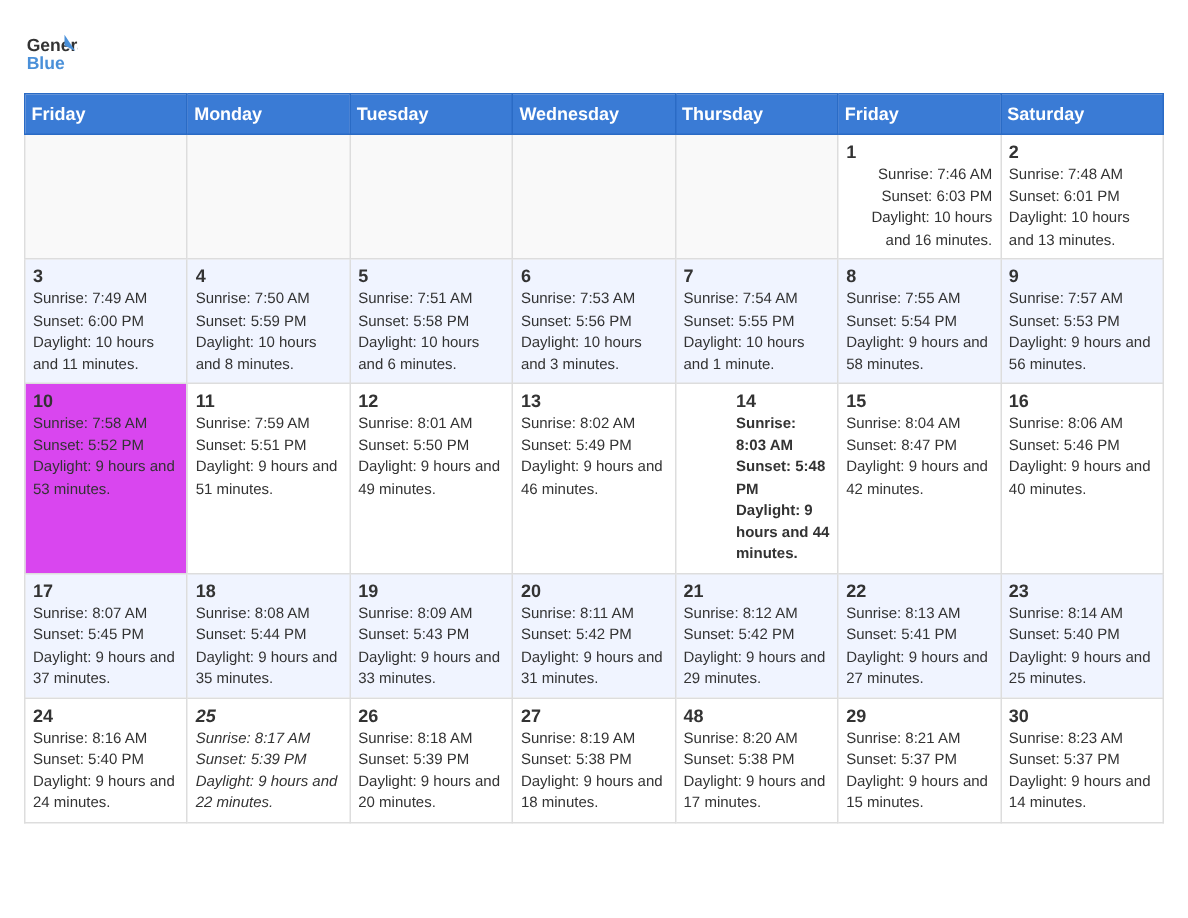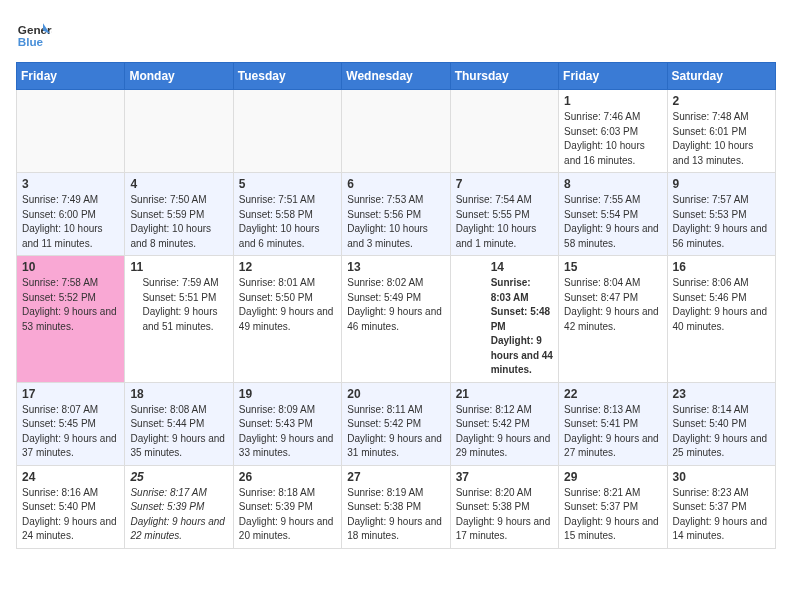--- a/index.html
+++ b/index.html
@@ -113,21 +113,21 @@
   </thead>
   <tbody id="calendar-body">
   <tr>
         <td class="empty-cell"></td>
         <td class="empty-cell"></td>
         <td class="empty-cell"></td>
         <td class="empty-cell"></td>
         <td class="empty-cell"></td>
         <td style="background: rgb(255, 255, 255);">
           <span class="day-num">1</span>
-          <div class="day-info" style="white-space: pre-line;">Sunrise: 7:46 AM
+          <div class="day-info" style="white-space: pre-line; text-align: right;">Sunrise: 7:46 AM
 Sunset: 6:03 PM
 Daylight: 10 hours and 16 minutes.</div>
         </td>
         <td style="background: rgb(255, 255, 255);">
           <span class="day-num">2</span>
           <div class="day-info" style="white-space: pre-line;">Sunrise: 7:48 AM
 Sunset: 6:01 PM
 Daylight: 10 hours and 13 minutes.</div>
         </td>
       </tr>
@@ -169,29 +169,29 @@
 Daylight: 9 hours and 58 minutes.</div>
         </td>
         <td style="background: rgb(240, 244, 255);">
           <span class="day-num">9</span>
           <div class="day-info" style="white-space: pre-line;">Sunrise: 7:57 AM
 Sunset: 5:53 PM
 Daylight: 9 hours and 56 minutes.</div>
         </td>
       </tr>
       <tr>
-        <td style="background: #f9a8d4; margin-left: 29px;">
+        <td style="background: #d946ef; margin-left: 29px;">
           <span class="day-num">10</span>
           <div class="day-info" style="white-space: pre-line;">Sunrise: 7:58 AM
 Sunset: 5:52 PM
 Daylight: 9 hours and 53 minutes.</div>
         </td>
         <td style="background: rgb(255, 255, 255);">
           <span class="day-num">11</span>
-          <div class="day-info" style="white-space: pre-line; margin-left: 12px;">Sunrise: 7:59 AM
+          <div class="day-info" style="white-space: pre-line;">Sunrise: 7:59 AM
 Sunset: 5:51 PM
 Daylight: 9 hours and 51 minutes.</div>
         </td>
         <td style="background: rgb(255, 255, 255);">
           <span class="day-num">12</span>
           <div class="day-info" style="white-space: pre-line;">Sunrise: 8:01 AM
 Sunset: 5:50 PM
 Daylight: 9 hours and 49 minutes.</div>
         </td>
         <td style="background: rgb(255, 255, 255);">
@@ -282,21 +282,21 @@
 Sunset: 5:39 PM
 Daylight: 9 hours and 20 minutes.</div>
         </td>
         <td style="background: rgb(255, 255, 255); margin-top: 38px;">
           <span class="day-num">27</span>
           <div class="day-info" style="white-space: pre-line;">Sunrise: 8:19 AM
 Sunset: 5:38 PM
 Daylight: 9 hours and 18 minutes.</div>
         </td>
         <td style="background: rgb(255, 255, 255);">
-          <span class="day-num">37</span>
+          <span class="day-num">48</span>
           <div class="day-info" style="white-space: pre-line;">Sunrise: 8:20 AM
 Sunset: 5:38 PM
 Daylight: 9 hours and 17 minutes.</div>
         </td>
         <td style="background: rgb(255, 255, 255);">
           <span class="day-num">29</span>
           <div class="day-info" style="white-space: pre-line;">Sunrise: 8:21 AM
 Sunset: 5:37 PM
 Daylight: 9 hours and 15 minutes.</div>
         </td>

